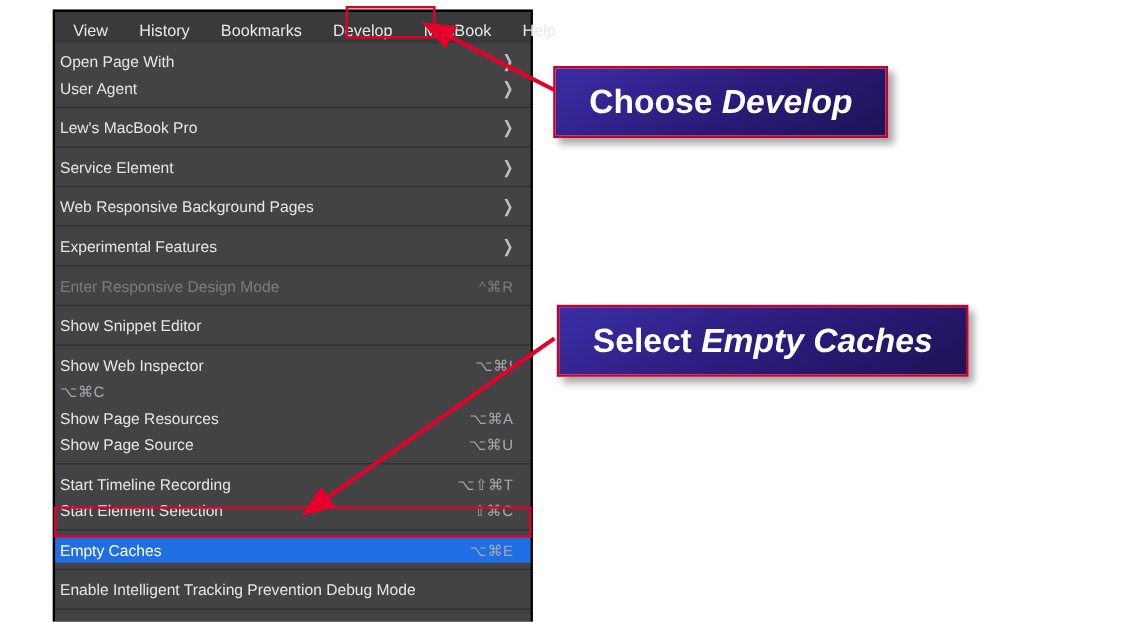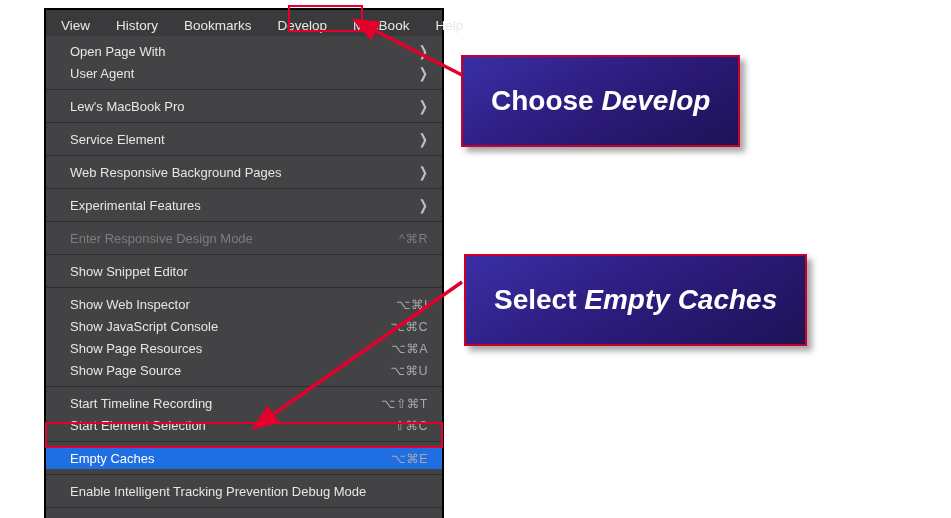--- a/index.html
+++ b/index.html
@@ -3,29 +3,29 @@
   <meta charset="utf-8">
   <style>
     * { margin:0; padding:0; box-sizing:border-box; }
     body { width:951px; height:518px; background:#fff; font-family:-apple-system,"Helvetica Neue",Arial,sans-serif; position:relative; }
     .win { position:absolute; left:44px; top:8px; width:400px; background:#3a3a3c; border:2px solid #000; }
     .menubar { display:flex; background:#3a3a3c; height:26px; align-items:flex-end; padding:0 2px; }
     .mitem { color:#e8e8e8; font-size:13.5px; font-weight:500; padding:3px 13px; cursor:default; }
     .mitem.active { position:relative; }
     .menubar-hi { position:absolute; border:2.5px solid #e4002b; pointer-events:none; }
     .drop { background:#434345; padding:4px 0 0 0; }
-    .row { display:flex; align-items:center; justify-content:space-between; height:22px; padding:0 14px 0 24px; color:#e6e6e6; font-size:13px; cursor:default; }
+    .row { display:flex; align-items:center; justify-content:space-between; height:22px; padding:0 14px 0 4px; color:#e6e6e6; font-size:13px; cursor:default; }
     .row.sel { background:#1f6fe3; color:#fff; }
     .row.dis { color:#7d7d80; }
     .sc { color:#a9a9ad; font-size:12.5px; letter-spacing:0.5px; }
     .row.dis .sc { color:#7d7d80; }
     .sep { height:1px; background:#2e2e30; margin:5px 0; }
     .chv { font-size:11px; color:#bfbfc2; transform:scaleY(1.3); }
     .hi-box { position:absolute; border:2.5px solid #e4002b; pointer-events:none; }
-    .callout { position:absolute; background:linear-gradient(150deg,#3a2ea5 0%,#2b1a78 55%,#1e1357 100%); border:2.5px solid #c8002a; color:#fff; padding:28px 28px; font-size:28px; font-weight:600; box-shadow:5px 5px 6px rgba(0,0,0,0.35); }
+    .callout { position:absolute; background:linear-gradient(150deg,#3a2ea5 0%,#2b1a78 55%,#1e1357 100%); border:2.5px solid #c8002a; color:#fff; padding:12px 28px; font-size:28px; font-weight:600; box-shadow:5px 5px 6px rgba(0,0,0,0.35); }
     .callout em { font-style:italic; font-weight:600; }
     svg.arrow { position:absolute; overflow:visible; pointer-events:none; }
   </style>
 </head>
 <body>
 
 <div class="win">
   <div class="menubar">
     <div class="mitem">View</div>
     <div class="mitem">History</div>
@@ -71,21 +71,20 @@
       <div class="sep"></div>
       <div class="row">
         <span>Show Snippet Editor</span>
       </div>
       <div class="sep"></div>
       <div class="row">
         <span>Show Web Inspector</span>
         <span class="sc">⌥⌘I</span>
       </div>
       <div class="row">
-        <span>Show JavaScript Console</span>
         <span class="sc">⌥⌘C</span>
       </div>
       <div class="row">
         <span>Show Page Resources</span>
         <span class="sc">⌥⌘A</span>
       </div>
       <div class="row">
         <span>Show Page Source</span>
         <span class="sc">⌥⌘U</span>
       </div>

